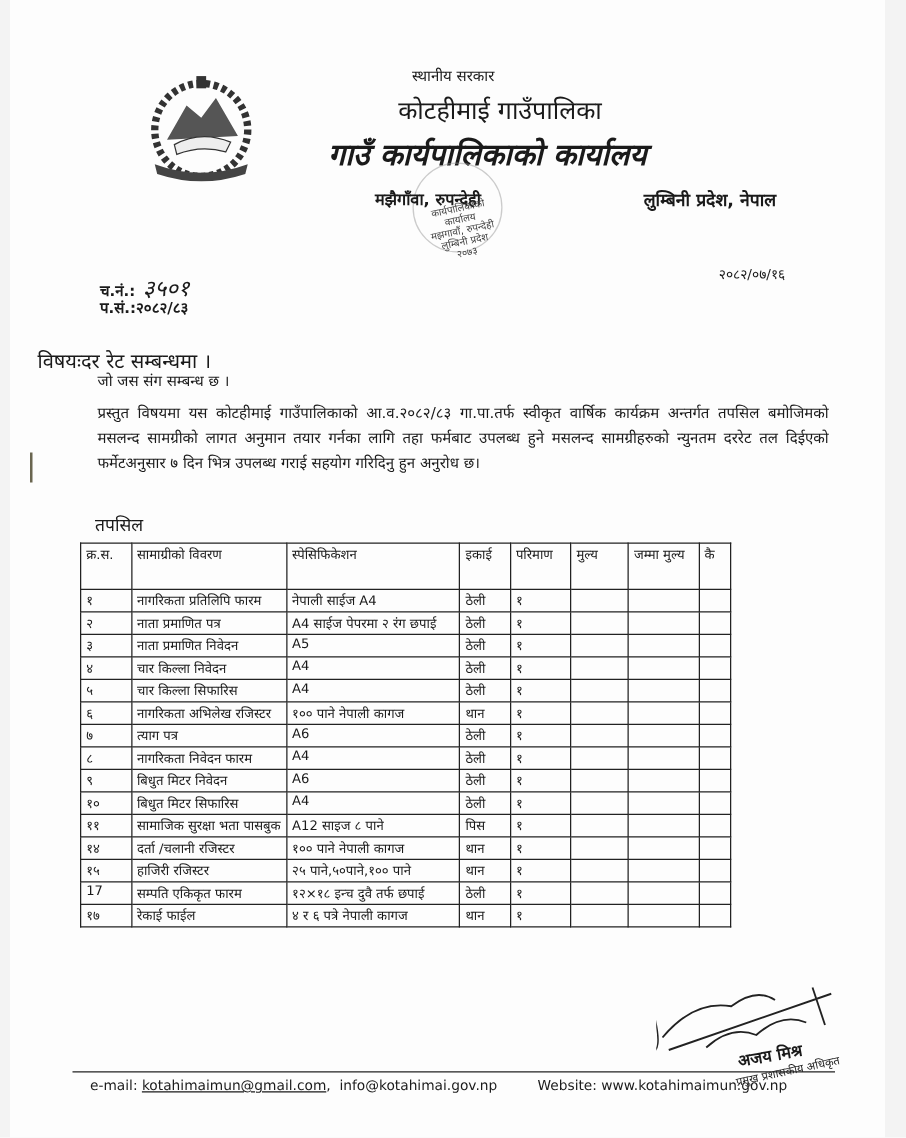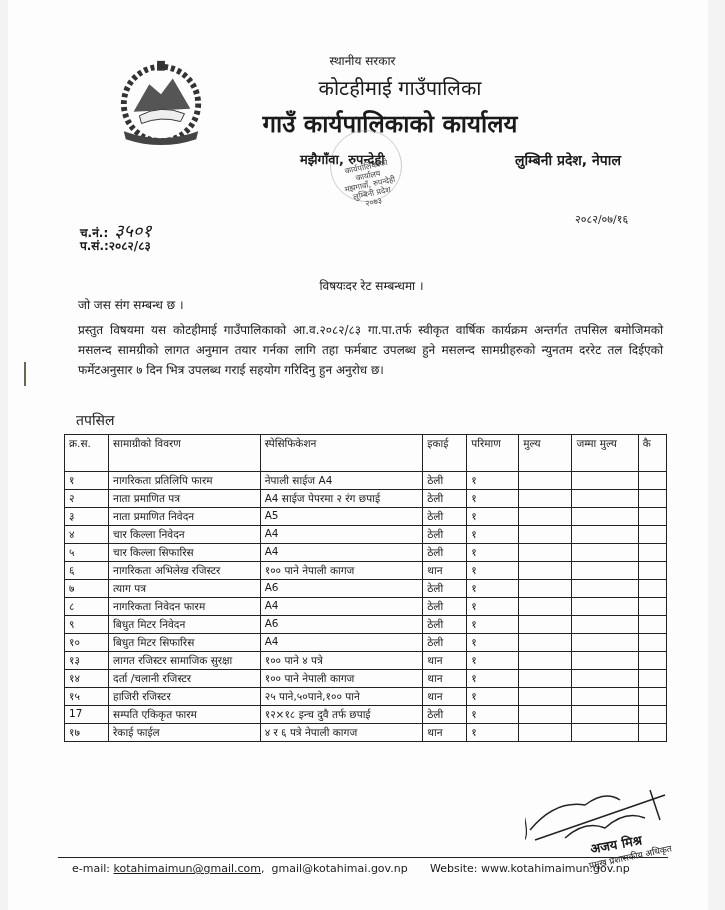--- a/index.html
+++ b/index.html
@@ -1,34 +1,34 @@
 <!DOCTYPE html>
 <html><head>
 <meta charset="utf-8">
 <style>
   html, body { margin:0; padding:0; }
   body { width:725px; height:910px; background:#f3f3f3; font-family:"DejaVu Sans", sans-serif; color:#1a1a1a; position:relative; overflow:hidden; }
   .page { position:absolute; left:8px; top:0; width:700px; height:910px; background:#fdfdfd; }
   .logo { position:absolute; left:112px; top:55px; width:98px; height:92px; }
   .local-gov { position:absolute; left:0; width:725px; top:52px; text-align:center; font-size:12px; }
   .title1 { position:absolute; left:270px; top:74px; width:260px; text-align:center; font-size:20px; font-weight:normal; }
-  .title2 { position:absolute; left:240px; top:106px; width:300px; text-align:center; font-size:24px; font-weight:bold; }
+  .title2 { position:absolute; left:240px; top:106px; width:300px; text-align:center; font-size:24px; font-weight:bold;font-style:italic; }
   .address { position:absolute; left:300px; top:150px; font-size:13px; font-weight:bold; }
   .stamp { position:absolute; left:330px; top:130px; width:70px; height:70px; border-radius:50%; border:1px solid #999; opacity:0.5; }
   .stamp-text { position:absolute; left:340px; top:162px; font-size:8px; line-height:9px; color:#444; text-align:center; width:60px; transform:rotate(-12deg); }
   .province { position:absolute; left:515px; top:150px; font-size:14px; font-weight:bold; }
   .ref { position:absolute; left:80px; top:197px; font-size:12px; font-weight:bold;margin-top:40px; }
   .chalani { position:absolute; left:80px; top:218px; font-size:12px; font-weight:bold; }
   .chalani .hand { font-family:"DejaVu Serif", serif; font-style:italic; font-size:18px; font-weight:normal; margin-left:6px; }
   .date { position:absolute; left:575px; top:211px; font-size:11px; }
-  .subject { position:absolute; left:0; width:725px; top:277px; text-align:center; font-size:12px; padding-left:18px; box-sizing:border-box; }
+  .subject { position:absolute; left:0; width:725px; top:277px; text-align:left; font-size:16px; padding-left:30px; box-sizing:border-box; }
   .salutation { position:absolute; left:78px; top:296px; font-size:12px; }
   .body-para { position:absolute; left:78px; top:320px; width:585px; font-size:12px; line-height:20px; text-align:justify; }
   .tapasil { position:absolute; left:76px; top:410px; font-size:14px; }
-  table.items { position:absolute; left:64px; top:434px; width:603px; border-collapse:collapse; font-size:10.5px; }
+  table.items { position:absolute; left:64px; top:434px; width:521px; border-collapse:collapse; font-size:10.5px; }
   table.items th, table.items td { border:1.3px solid #222; padding:1px 4px; text-align:left; vertical-align:top; font-weight:normal; height:15px; }
   table.items th { height:34px; }
   .c0{width:36px}.c1{width:150px}.c2{width:160px}.c3{width:36px}.c4{width:44px}.c5{width:46px}.c6{width:60px}.c7{width:20px}
   .sig { position:absolute; left:525px; top:780px; width:150px; height:70px; }
   .sig-name { position:absolute; left:590px; top:835px; font-size:13px; font-weight:bold; transform:rotate(-10deg); }
   .sig-title { position:absolute; left:588px; top:850px; font-size:9px; transform:rotate(-12deg); }
   .footer-line { position:absolute; left:58px; top:857px; width:610px; border-top:1.3px solid #222; }
   .footer { position:absolute; left:72px; top:862px; font-size:11px; }
   .footer a { color:#1a1a1a; text-decoration:underline; }
   .website { position:absolute; left:430px; top:862px; font-size:11px; }
@@ -184,24 +184,24 @@
         <td>१०</td>
         <td>बिधुत मिटर सिफारिस</td>
         <td>A4</td>
         <td>ठेली</td>
         <td>१</td>
         <td></td>
         <td></td>
         <td></td>
       </tr>
       <tr>
-        <td>१३</td>
-        <td>लागत रजिस्टर सामाजिक सुरक्षा</td>
-        <td>१०० पाने ४ पत्रे</td>
-        <td>थान</td>
+        <td>११</td>
+        <td>सामाजिक सुरक्षा भता पासबुक</td>
+        <td>A12 साइज ८ पाने</td>
+        <td>पिस</td>
         <td>१</td>
         <td></td>
         <td></td>
         <td></td>
       </tr>
       <tr>
         <td>१४</td>
         <td>दर्ता /चलानी रजिस्टर</td>
         <td>१०० पाने नेपाली कागज</td>
         <td>थान</td>
@@ -247,18 +247,18 @@
   <path d="M5 50 Q30 20 60 25 Q80 10 95 20 M10 60 L140 15 M40 58 Q60 40 80 48 Q100 30 120 38 M125 10 L135 40" fill="none" stroke="#222" stroke-width="1.5"></path>
   <path d="M-20 5 Q-30 40 -10 60 Q10 70 -5 20" fill="none" stroke="#222" stroke-width="1.2"></path>
 </svg>
 <div class="sig-name">अजय मिश्र</div>
 <div class="sig-title">प्रमुख प्रशासकीय अधिकृत</div>
 
 <div class="footer-line"></div>
 <div class="footer">
   <span>e-mail:</span>
   <a>kotahimaimun@gmail.com</a><span>,</span>&nbsp;
-  <span>gmail@kotahimai.gov.np</span>
+  <span>info@kotahimai.gov.np</span>
 </div>
 <div class="website">
   <span>Website:</span>
   <span>www.kotahimaimun.gov.np</span>
 </div>
 
 </body></html>

